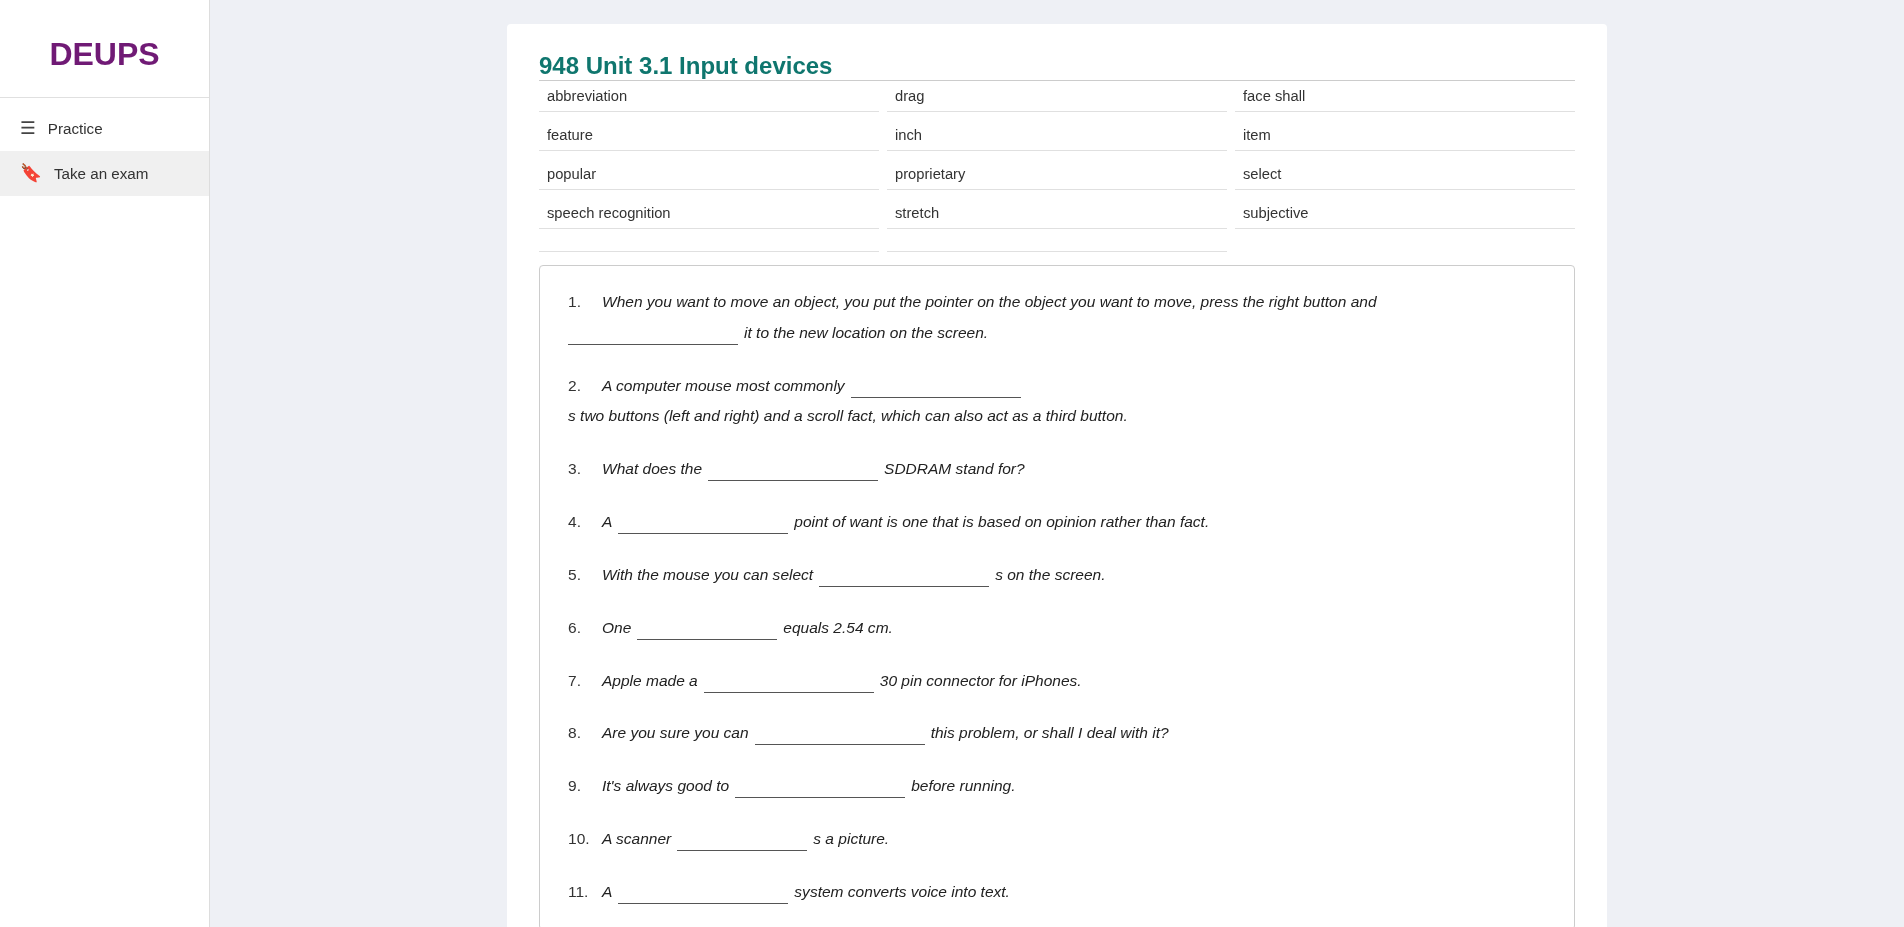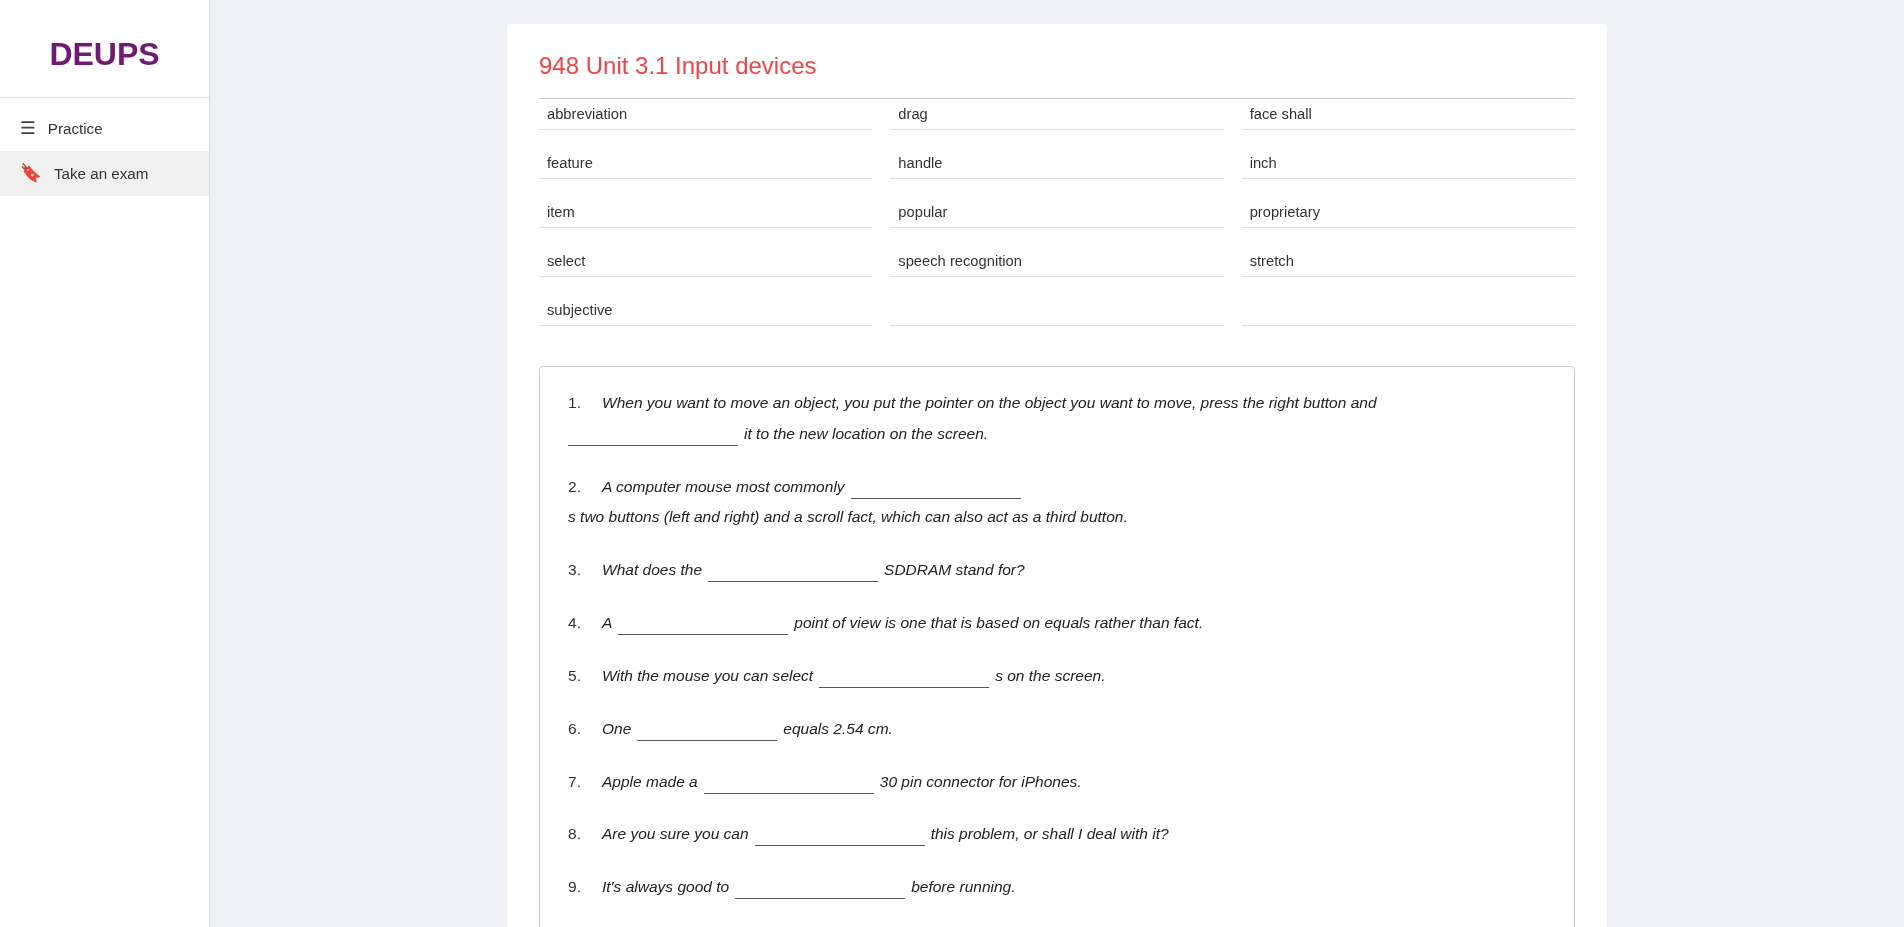--- a/index.html
+++ b/index.html
@@ -59,30 +59,29 @@
     .exam-card {
       background: #fff;
       border-radius: 4px;
       padding: 28px 32px;
       max-width: 1100px;
       margin: 0 auto;
     }
 
     .exam-title {
       font-size: 1.5rem;
-      font-weight: normal;
-      color: #ef4444;
-      margin-bottom: 18px;
+      font-weight: bold;
+      color: #0f766e;
     }
 
     .word-bank {
       display: grid;
       grid-template-columns: 1fr 1fr 1fr;
-      gap: 18px;
-      margin-bottom: 40px;
+      gap: 8px;
+      margin-bottom: 13px;
       border-top: 1px solid #ccc;
     }
     .word-cell {
       padding: 7px 8px;
       font-size: 0.92rem;
       color: #333;
       border-bottom: 1px solid #e0e0e0;
     }
 
     .questions-box {
@@ -147,21 +146,20 @@
     <h1 class="exam-title">948 Unit 3.1 Input devices</h1>
 
     <div class="word-bank">
 
       <div class="word-cell">abbreviation</div>
 
       <div class="word-cell">drag</div>
       <div class="word-cell">face shall</div>
 
       <div class="word-cell">feature</div>
-      <div class="word-cell">handle</div>
       <div class="word-cell">inch</div>
 
       <div class="word-cell">item</div>
       <div class="word-cell">popular</div>
       <div class="word-cell">proprietary</div>
 
       <div class="word-cell">select</div>
       <div class="word-cell">speech recognition</div>
       <div class="word-cell">stretch</div>
 
@@ -190,21 +188,21 @@
         <span class="q-number">3.</span>
         <span class="q-text">What does the</span>
         <input class="blank-input" type="text" style="">
         <span class="q-text">SDDRAM stand for?</span>
       </div>
 
       <div class="question">
         <span class="q-number">4.</span>
         <span class="q-text">A</span>
         <input class="blank-input" type="text" style="">
-        <span class="q-text">point of view is one that is based on equals rather than fact.</span>
+        <span class="q-text">point of want is one that is based on opinion rather than fact.</span>
       </div>
 
       <div class="question">
         <span class="q-number">5.</span>
         <span class="q-text">With the mouse you can select</span>
         <input class="blank-input" type="text" style="">
         <span class="q-text">s on the screen.</span>
       </div>
 
       <div class="question">

